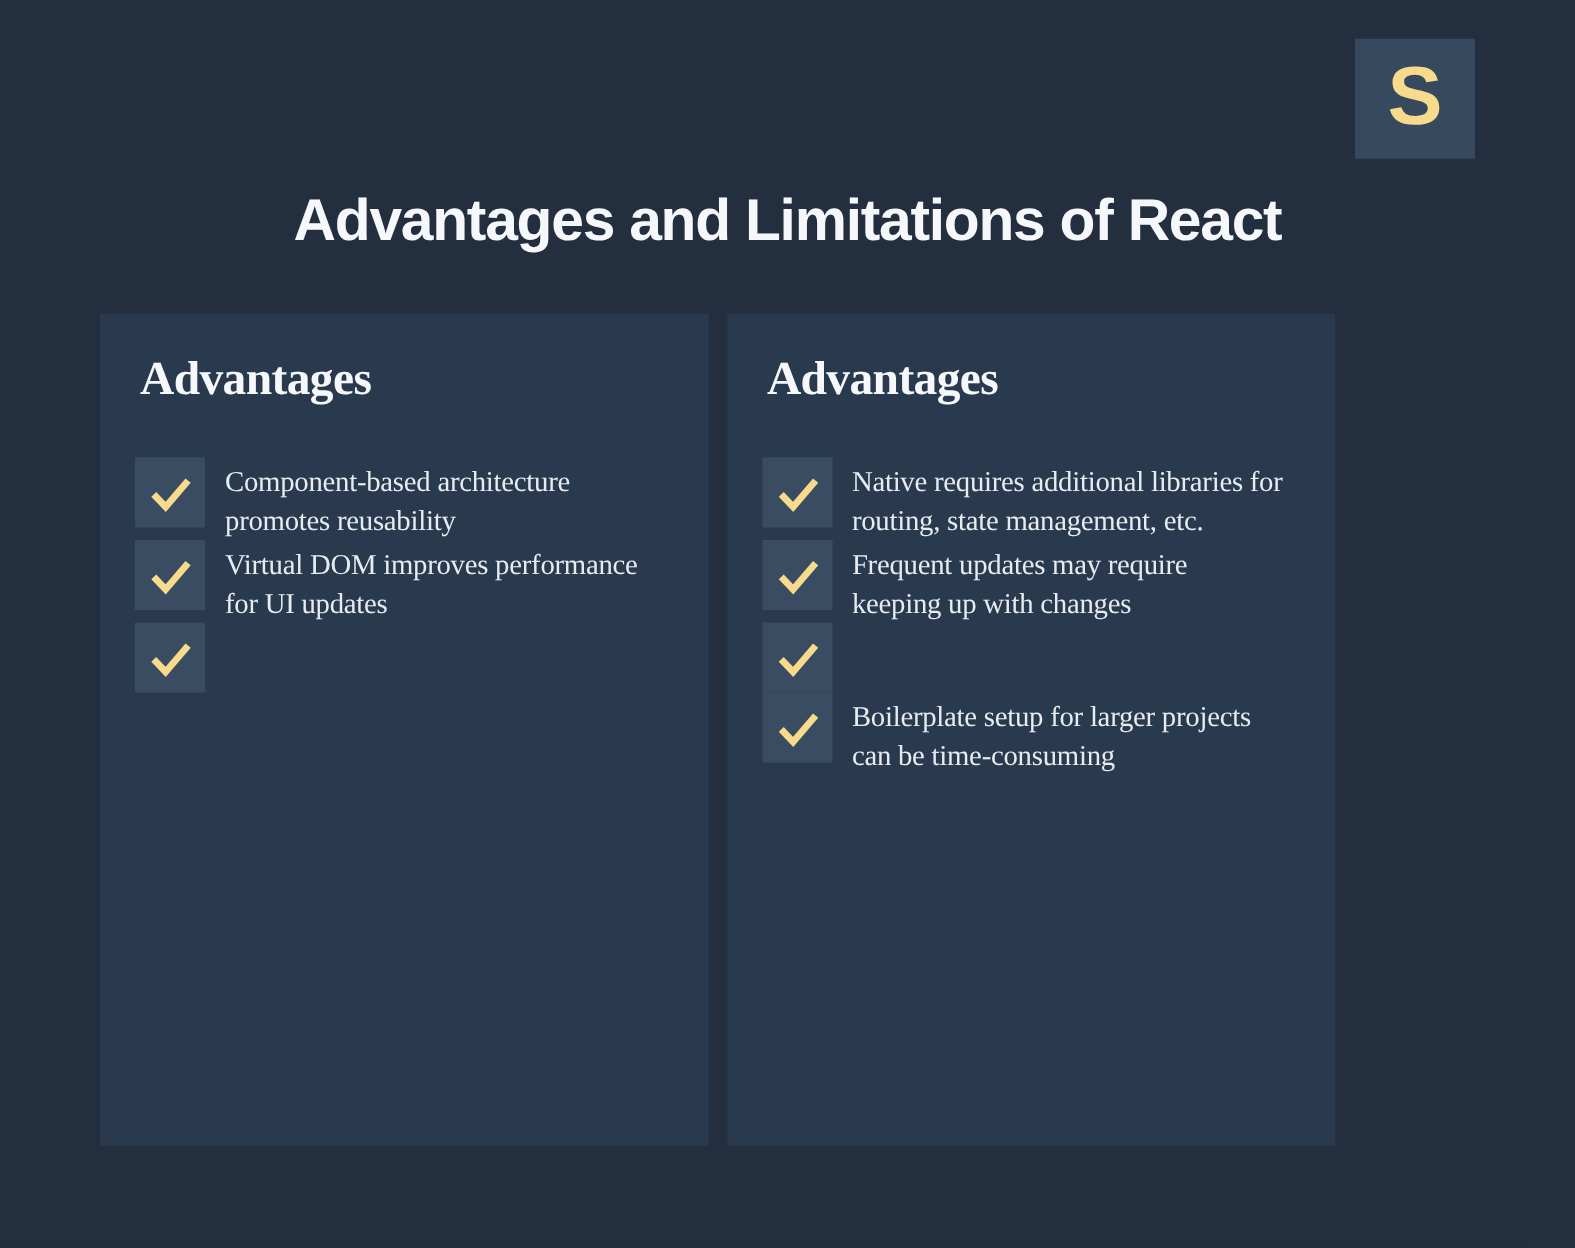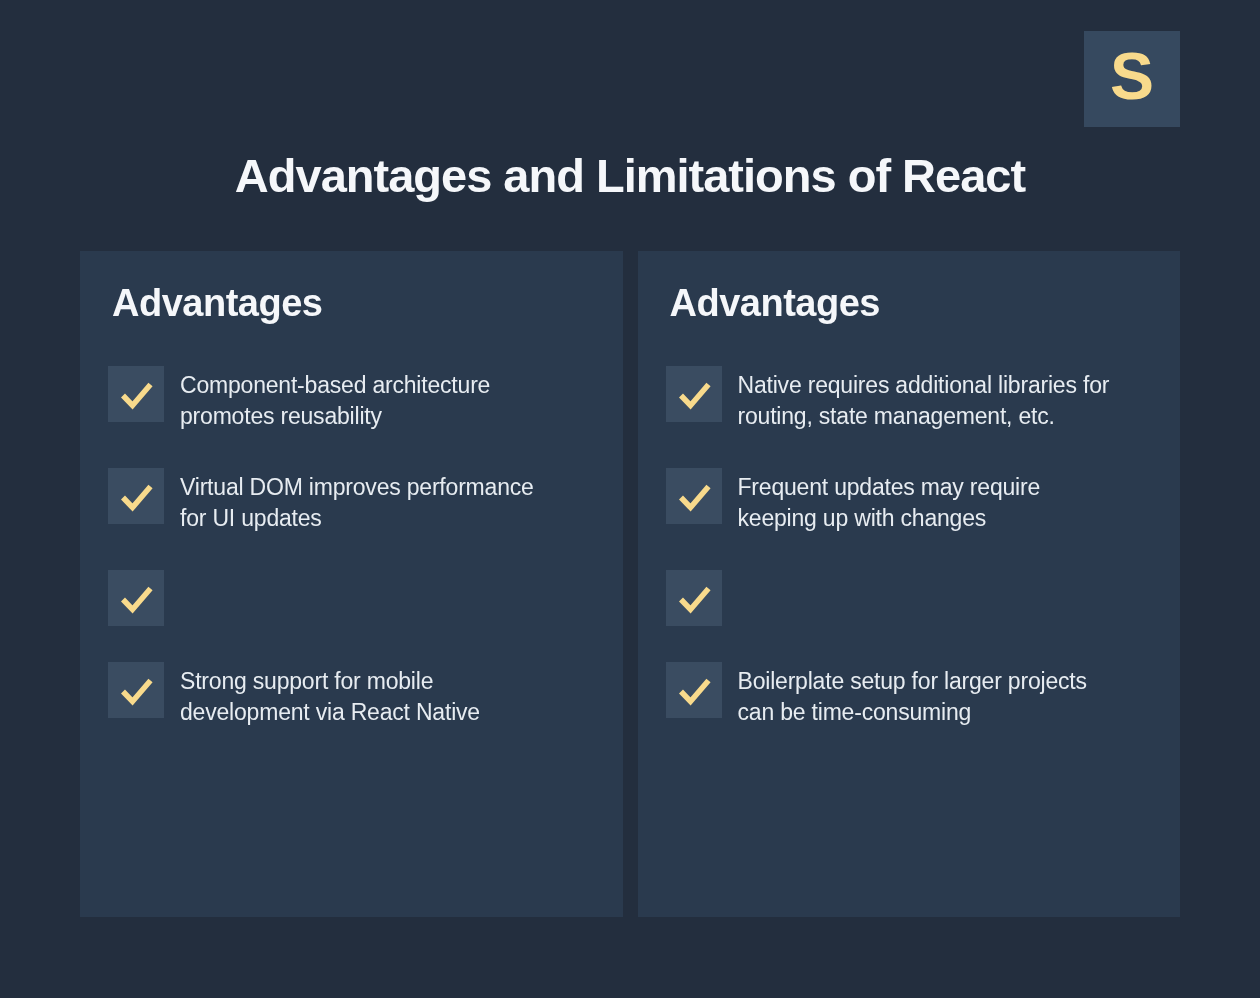--- a/index.html
+++ b/index.html
@@ -47,43 +47,43 @@
     text-align: center;
     font-size: 47px;
     font-weight: 700;
     letter-spacing: -1px;
     color: var(--heading-text);
   }
   .panels {
     position: absolute;
     top: 251px;
     left: 80px;
-    width: 1100px;
+    width: 988px;
     height: 666px;
     display: flex;
     gap: 15px;
+    font-family: Liberation Serif, serif;
   }
   .panel {
     flex: 1 1 0;
     background: var(--panel);
     padding: 30px 8px 0 28px;
   }
   .panel-heading {
     font-size: 38px;
     font-weight: 700;
     letter-spacing: -0.5px;
     line-height: 44px;
     color: var(--heading-text);
     margin-left: 4px;
   }
   .panel-items {
     margin-top: 41px;
     display: flex;
     flex-direction: column;
-    gap: 36px;
   }
   .item {
     display: flex;
     align-items: flex-start;
     gap: 16px;
   }
   .checkbox {
     flex: 0 0 56px;
     width: 56px;
     height: 56px;
@@ -137,29 +137,20 @@
   </div>
 
   <div class="item">
     <span class="checkbox">
       <svg width="56" height="56" viewBox="0 0 56 56" aria-hidden="true">
         <polyline points="15,29.5 24.5,39.5 42.5,18.5" fill="none" stroke="var(--accent)" stroke-width="5.5" stroke-linecap="butt" stroke-linejoin="miter"></polyline>
       </svg>
     </span>
   </div>
 
-  <div class="item">
-    <span class="checkbox">
-      <svg width="56" height="56" viewBox="0 0 56 56" aria-hidden="true">
-        <polyline points="15,29.5 24.5,39.5 42.5,18.5" fill="none" stroke="var(--accent)" stroke-width="5.5" stroke-linecap="butt" stroke-linejoin="miter"></polyline>
-      </svg>
-    </span>
-    <p class="item-text">Strong support for mobile
-development via React Native</p>
-  </div>
 
 
 </div>
   </section>
 
   <section class="panel">
     <h2 class="panel-heading">Advantages</h2>
     <div class="panel-items">
   <div class="item">
     <span class="checkbox">

